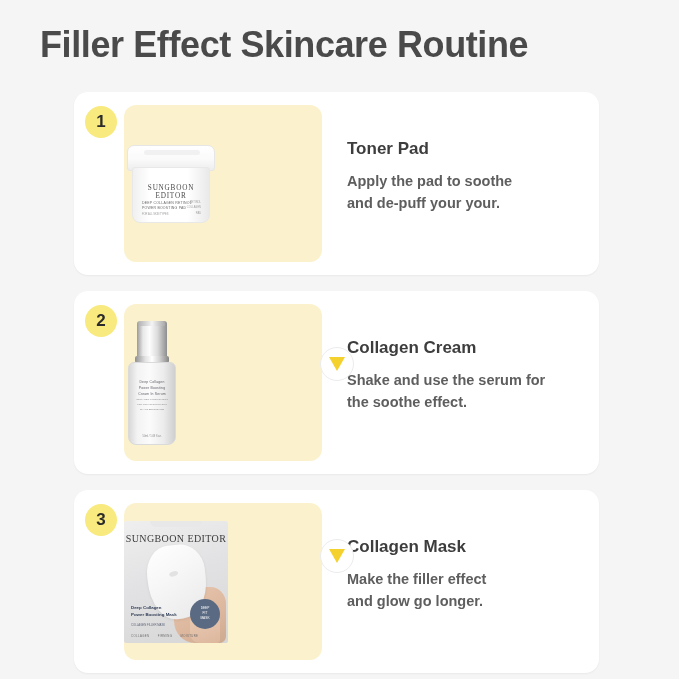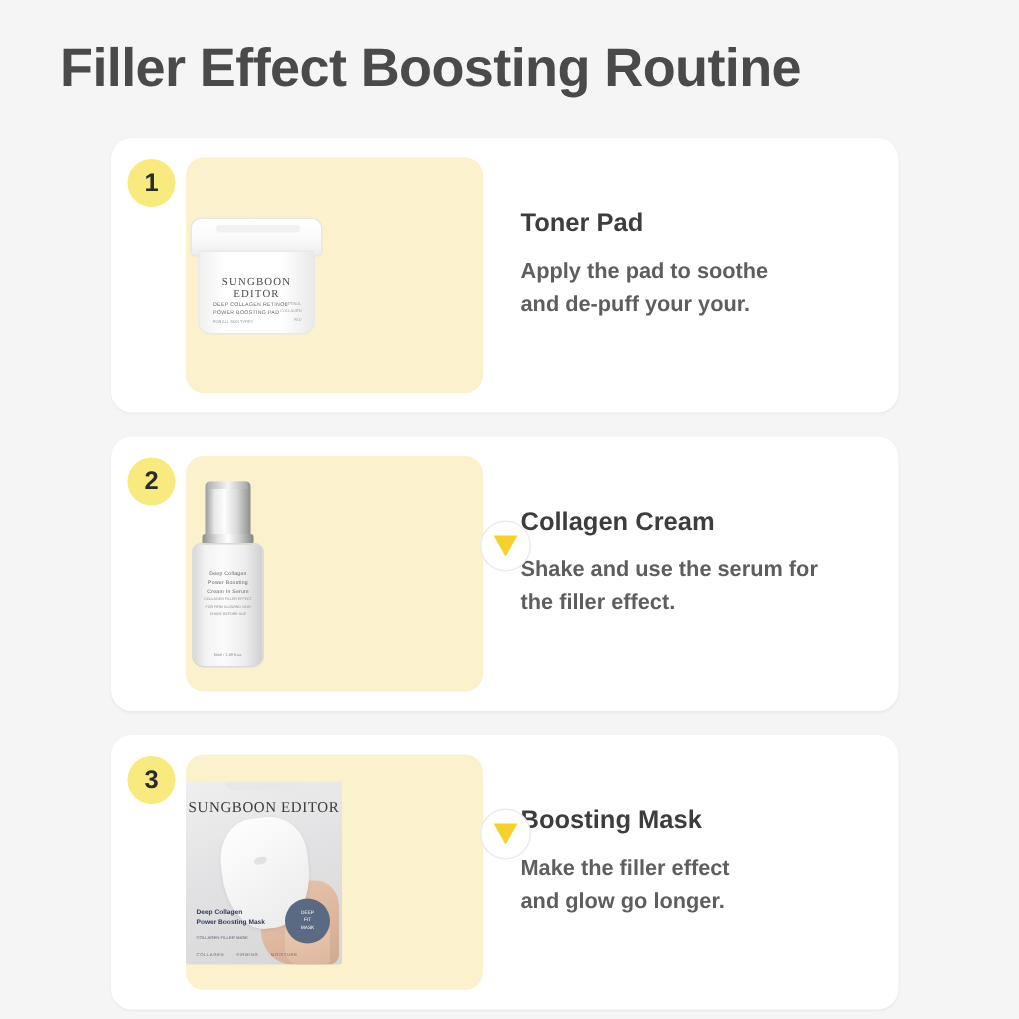--- a/index.html
+++ b/index.html
@@ -293,21 +293,21 @@
     justify-content: center;
     text-align: center;
     z-index: 5;
   }
 </style>
 </head>
 <body>
 
 <div class="page">
 
-  <div class="page-title">Filler Effect Boosting Routine</div>
+  <div class="page-title">Filler Effect Skincare Routine</div>
 
   <div class="steps">
 
     <div class="step-card">
       <div class="badge">1</div>
       <div class="img-box">
         <div class="img-stage">
           <div class="jar">
             <div class="jar-lid">
               <div class="jar-lid-top"></div>
@@ -358,21 +358,21 @@
               </div>
               <div class="serum-vol">50ml / 1.69 fl.oz.</div>
             </div>
           </div>
         </div>
       </div>
       <div class="text-col">
         <div class="step-heading">Collagen Cream</div>
         <div class="step-desc">
           <div>Shake and use the serum for</div>
-          <div>the filler effect.</div>
+          <div>the soothe effect.</div>
         </div>
       </div>
     </div>
 
     <div class="step-card">
       <div class="badge">3</div>
       <div class="img-box">
         <div class="img-stage">
           <div class="mask">
             <div class="mask-notch"></div>
@@ -394,21 +394,21 @@
             </div>
             <div class="mask-badge">
               <div>DEEP</div>
               <div>FIT</div>
               <div>MASK</div>
             </div>
           </div>
         </div>
       </div>
       <div class="text-col">
-        <div class="step-heading">Boosting Mask</div>
+        <div class="step-heading">Collagen Mask</div>
         <div class="step-desc">
           <div>Make the filler effect</div>
           <div>and glow go longer.</div>
         </div>
       </div>
     </div>
 
     <div class="connector c1">
       <div class="tri-down"></div>
     </div>

